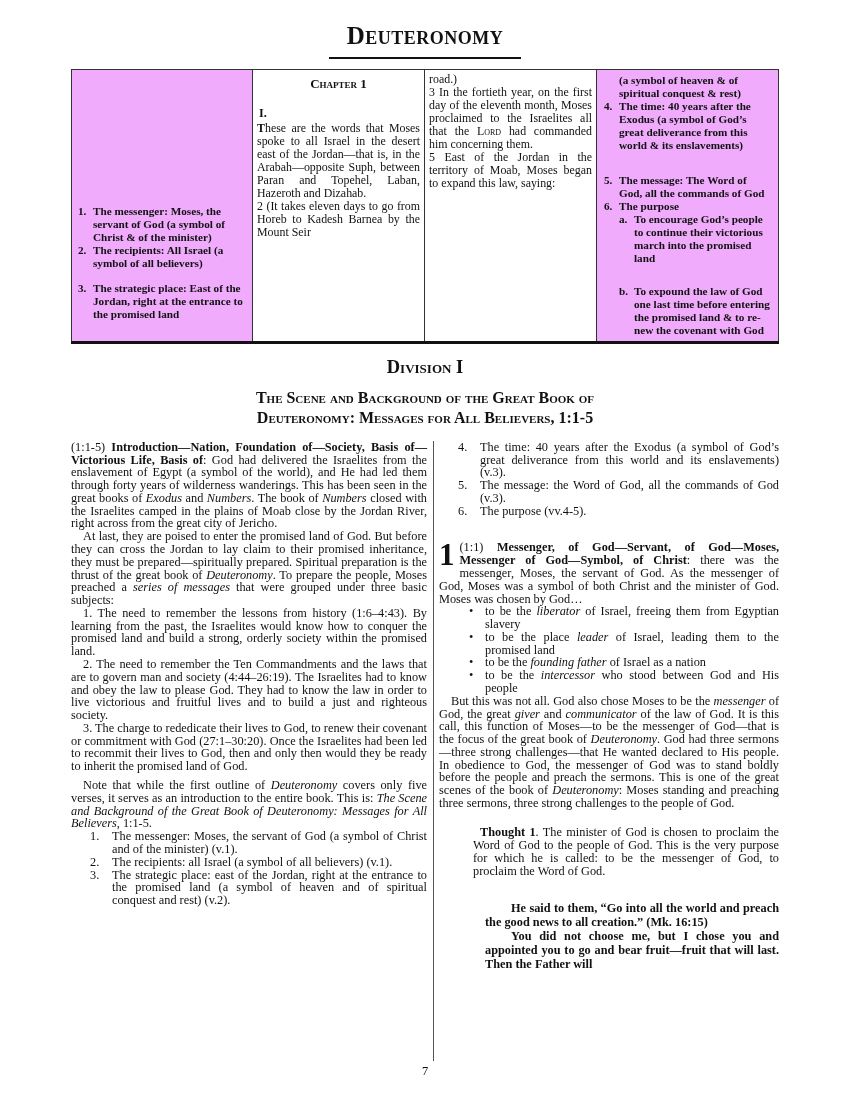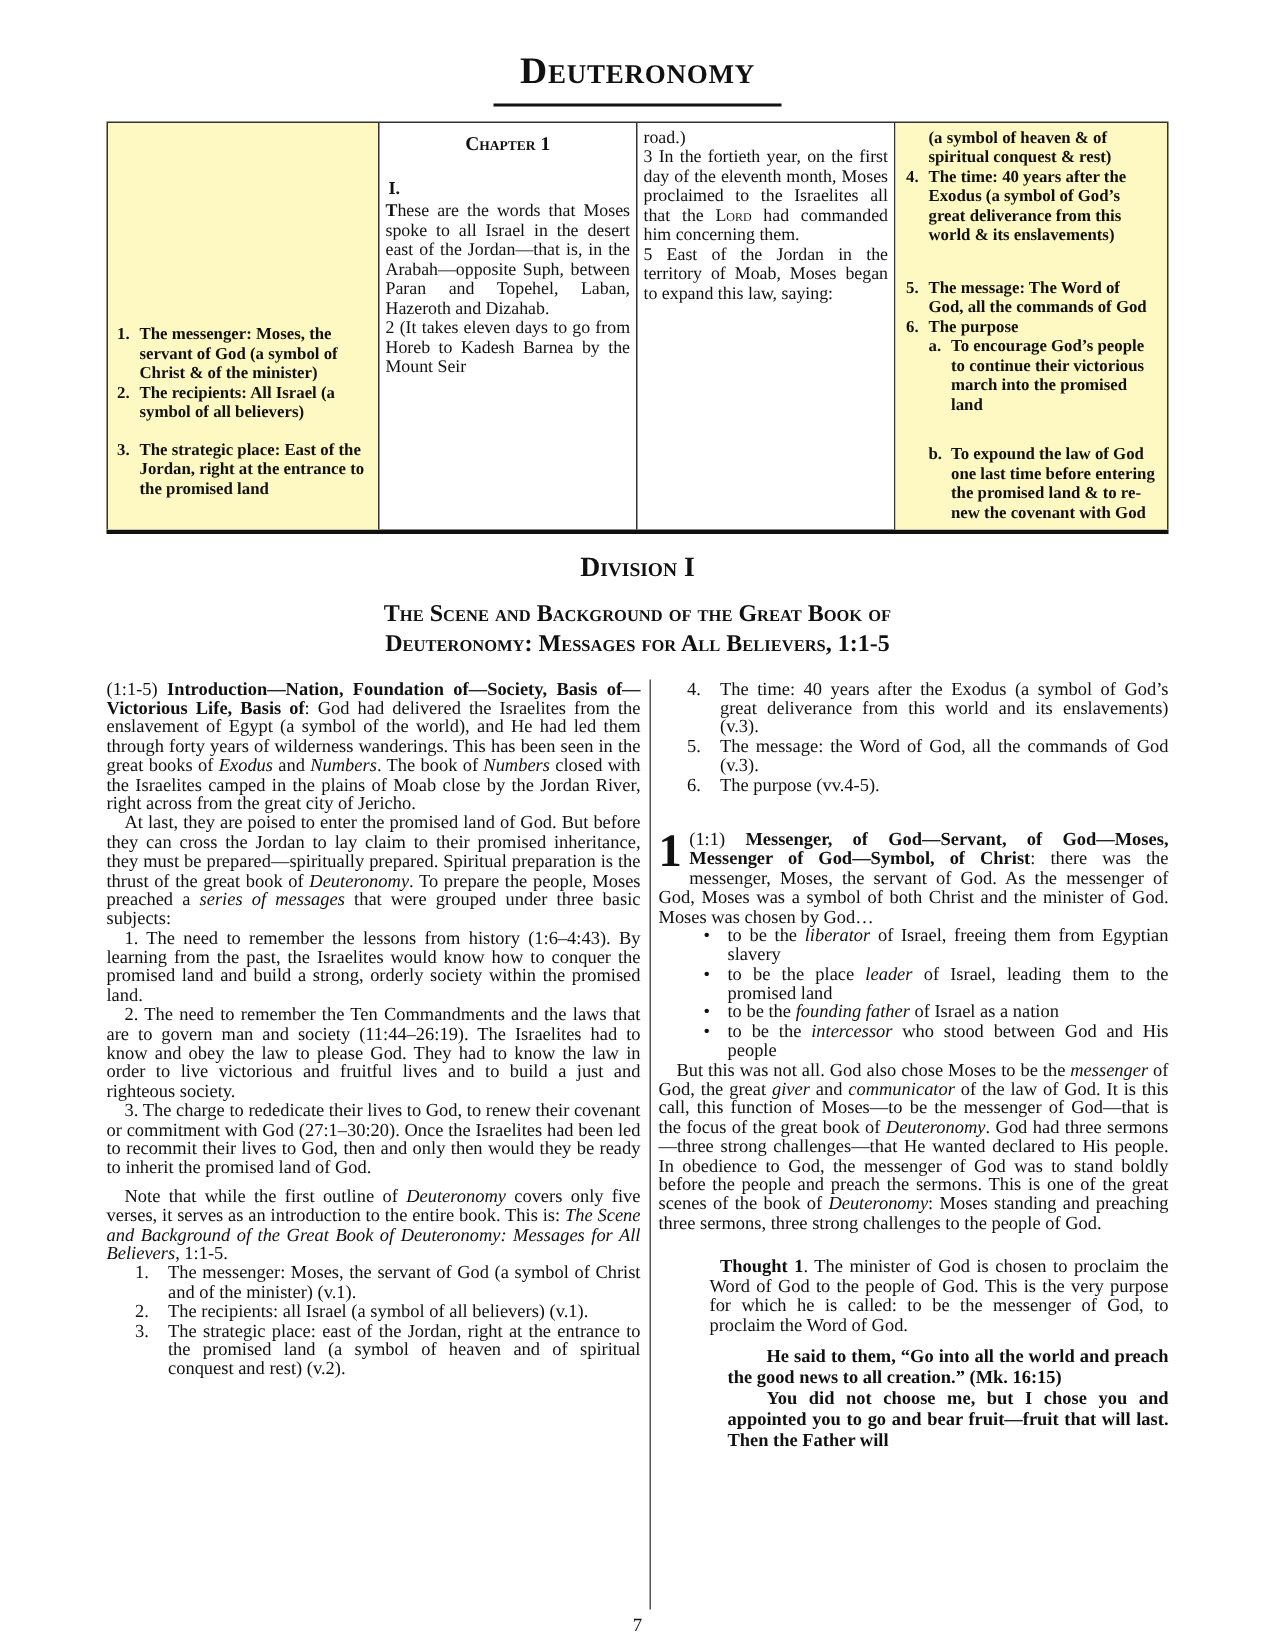--- a/index.html
+++ b/index.html
@@ -4,21 +4,21 @@
 <style>
   * { margin:0; padding:0; box-sizing:border-box; }
   html,body { background:#ffffff; }
   body {
     width:850px; height:1100px;
     font-family:"Liberation Serif","DejaVu Serif",serif;
     color:#111111;
     position:relative;
     overflow:hidden;
   }
-  .page { width:708px; margin:0 auto; padding-top:34px;font-family:Liberation Serif, serif; }
+  .page { width:708px; margin:0 auto; padding-top:22px;font-family:Liberation Serif, serif; }
 
   
   .book-title {
     text-align:center;
     font-variant:small-caps;
     font-weight:bold;
     font-size:25px;
     letter-spacing:0.5px;
   }
   .title-rule {
@@ -28,21 +28,21 @@
 
   
   .otable {
     display:flex;
     border-top:1px solid #333;
     border-bottom:3px solid #111;
     min-height:258px;
     align-items:stretch;
   }
   .tcol { min-height:256px; }
-  .tcol-gray { background:#fef9c3; }
+  .tcol-gray { background:#f0abfc; }
   .tcol1 { width:182px; border-left:1px solid #333; border-right:1px solid #333; padding:4px 5px 4px 6px; }
   .tcol2 { width:172px; border-right:1px solid #333; padding:3px 4px; }
   .tcol3 { width:172px; border-right:1px solid #333; padding:3px 4px; }
   .tcol4 { width:182px; border-right:1px solid #333; padding:4px 6px 4px 7px; }
 
   .toutline-item {
     font-weight:bold; font-size:11.2px; line-height:1.16;
     position:relative; padding-left:15px;
   }
   .toutline-item .tnum { position:absolute; left:0; }
@@ -109,21 +109,21 @@
   .bullet { position:relative; padding-left:46px; font-size:12.3px; line-height:1.04; text-align:justify; }
   .bullet .bdot { position:absolute; left:30px; }
 
   .mt14 { }
 
   .thought { margin-left:34px; text-indent:7px; font-size:12.3px; line-height:1.06; text-align:justify; margin-top:16px; }
   .quote {
     margin-left:46px; text-indent:26px; font-weight:bold;
     font-size:12.3px; line-height:1.13; text-align:justify; 
   }
-  .quote-first { margin-top:8px; }
+  .quote-first { margin-top:24px; }
 
   .seg-b { font-weight:bold; }
   .seg-i { font-style:italic; }
   .seg-sc { font-variant:small-caps; }
 
   .page-number {
     text-align:center; font-size:12.5px; margin-top:3px;
   }
 </style>
 </head>
@@ -199,21 +199,21 @@
   <div class="division-title">Division I</div>
   <div class="division-subtitle pre">The Scene and Background of the Great Book of
 Deuteronomy: Messages for All Believers, 1:1-5</div>
 
   <div class="body-columns">
 
     <div class="col-left">
       <p class="bp"><span>(1:1-5) </span><span class="seg-b">Introduction—Nation, Foundation of—Society, Basis of—Victorious Life, Basis of</span><span>: God had delivered the Israelites from the enslavement of Egypt (a symbol of the world), and He had led them through forty years of wilderness wanderings. This has been seen in the great books of </span><span class="seg-i">Exodus</span><span> and </span><span class="seg-i">Numbers</span><span>. The book of </span><span class="seg-i">Numbers</span><span> closed with the Israelites camped in the plains of Moab close by the Jordan River, right across from the great city of Jericho.</span></p>
       <p class="bp indent1"><span>At last, they are poised to enter the promised land of God. But before they can cross the Jordan to lay claim to their promised inheritance, they must be prepared—spiritually prepared. Spiritual preparation is the thrust of the great book of </span><span class="seg-i">Deuteronomy</span><span>. To prepare the people, Moses preached a </span><span class="seg-i">series of messages</span><span> that were grouped under three basic subjects:</span></p>
       <p class="bp indent1"><span>1.  The need to remember the lessons from history (1:6–4:43). By learning from the past, the Israelites would know how to conquer the promised land and build a strong, orderly society within the promised land.</span></p>
-      <p class="bp indent1"><span>2.  The need to remember the Ten Commandments and the laws that are to govern man and society (11:44–26:19). The Israelites had to know and obey the law to please God. They had to know the law in order to live victorious and fruitful lives and to build a just and righteous society.</span></p>
+      <p class="bp indent1"><span>2.  The need to remember the Ten Commandments and the laws that are to govern man and society (4:44–26:19). The Israelites had to know and obey the law to please God. They had to know the law in order to live victorious and fruitful lives and to build a just and righteous society.</span></p>
       <p class="bp indent1"><span>3.  The charge to rededicate their lives to God, to renew their covenant or commitment with God (27:1–30:20). Once the Israelites had been led to recommit their lives to God, then and only then would they be ready to inherit the promised land of God.</span></p>
       <p class="bp indent1 mt6"><span>Note that while the first outline of </span><span class="seg-i">Deuteronomy</span><span> covers only five verses, it serves as an introduction to the entire book. This is: </span><span class="seg-i">The Scene and Background of the Great Book of Deuteronomy: Messages for All Believers</span><span>, 1:1-5.</span></p>
       <div class="hang">
         <span class="hnum">1.</span>
         <span><span>The messenger: Moses, the servant of God (a symbol of Christ and of the minister) (v.1).</span></span>
       </div>
       <div class="hang">
         <span class="hnum">2.</span>
         <span><span>The recipients: all Israel (a symbol of all believers) (v.1).</span></span>
       </div>

